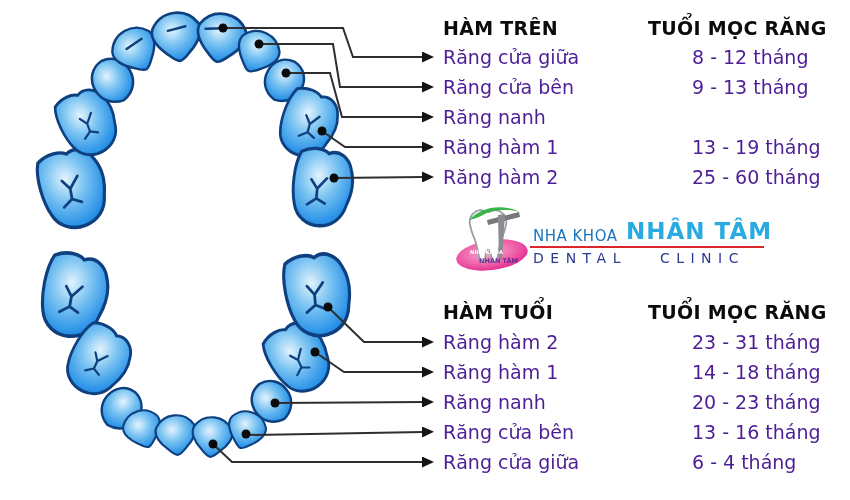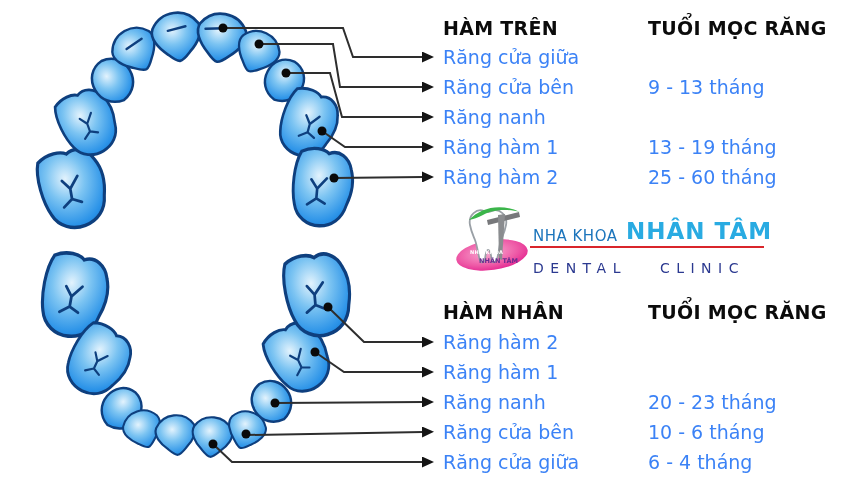--- a/index.html
+++ b/index.html
@@ -9,35 +9,35 @@
     font-family:"DejaVu Sans","Liberation Sans",sans-serif;
   }
   svg{position:absolute;display:block;}
   .diagram-upper{left:0;top:0;}
   .diagram-lower{left:0;top:250px;}
   .logo-mark{left:453px;top:203px;}
 
   .tbl-hdr{position:absolute;left:443px;display:flex;font-size:19px;font-weight:bold;
     color:#0b0b0b;letter-spacing:.3px;line-height:26px;height:26px;white-space:nowrap;}
   .hdr-label{width:205px;}
-  .tbl-row{position:absolute;left:443px;display:flex;font-size:19px;color:#3b82f6;
-    height:30px;line-height:30px;white-space:nowrap;}
+  .tbl-row{position:absolute;left:443px;display:flex;font-size:19px;color:#4c1d95;
+    height:30px;line-height:30px;white-space:nowrap;gap:44px;}
   .row-label{width:205px;}
 
   .u-hdr{top:15px;}
   .u-r0{top:42px;} .u-r1{top:72px;} .u-r2{top:102px;} .u-r3{top:132px;} .u-r4{top:162px;}
   .l-hdr{top:299px;}
   .l-r0{top:327px;} .l-r1{top:357px;} .l-r2{top:387px;} .l-r3{top:417px;} .l-r4{top:447px;}
 
   .logo-prefix{position:absolute;left:533px;top:227px;font-size:15px;color:#1c75bc;
     letter-spacing:.5px;white-space:nowrap;}
   .logo-name{position:absolute;left:626px;top:218px;font-size:23px;font-weight:bold;
     color:#29abe2;letter-spacing:1px;white-space:nowrap;}
   .logo-underline{position:absolute;left:530px;top:246px;width:234px;height:2px;background:#d9252b;}
-  .logo-sub{position:absolute;left:533px;top:260px;font-size:14px;color:#2b3990;
+  .logo-sub{position:absolute;left:533px;top:250px;font-size:14px;color:#2b3990;
     letter-spacing:6.5px;word-spacing:22px;white-space:nowrap;}
 </style>
 </head>
 <body>
 
 <div class="stage">
 
   <svg class="diagram-upper" width="440" height="232" viewBox="0 0 440 232" xmlns="http://www.w3.org/2000/svg">
     <defs>
       <radialGradient id="tg" cx="42%" cy="35%" r="78%">
@@ -125,54 +125,57 @@
       <circle cx="213" cy="194" r="4.5"></circle>
     </g>
   </svg>
 
   <div class="tbl-hdr u-hdr">
     <span class="hdr-label">HÀM TRÊN</span>
     <span>TUỔI MỌC RĂNG</span>
   </div>
   <div class="tbl-row u-r0">
     <span class="row-label">Răng cửa giữa</span>
+    <span>8 - 12 tháng</span>
   </div>
   <div class="tbl-row u-r1">
     <span class="row-label">Răng cửa bên</span>
     <span>9 - 13 tháng</span>
   </div>
   <div class="tbl-row u-r2">
     <span class="row-label">Răng nanh</span>
   </div>
   <div class="tbl-row u-r3">
     <span class="row-label">Răng hàm 1</span>
     <span>13 - 19 tháng</span>
   </div>
   <div class="tbl-row u-r4">
     <span class="row-label">Răng hàm 2</span>
     <span>25 - 60 tháng</span>
   </div>
 
   <div class="tbl-hdr l-hdr">
-    <span class="hdr-label">HÀM NHÂN</span>
+    <span class="hdr-label">HÀM TUỔI</span>
     <span>TUỔI MỌC RĂNG</span>
   </div>
   <div class="tbl-row l-r0">
     <span class="row-label">Răng hàm 2</span>
+    <span>23 - 31 tháng</span>
   </div>
   <div class="tbl-row l-r1">
     <span class="row-label">Răng hàm 1</span>
+    <span>14 - 18 tháng</span>
   </div>
   <div class="tbl-row l-r2">
     <span class="row-label">Răng nanh</span>
     <span>20 - 23 tháng</span>
   </div>
   <div class="tbl-row l-r3">
     <span class="row-label">Răng cửa bên</span>
-    <span>10 - 6 tháng</span>
+    <span>13 - 16 tháng</span>
   </div>
   <div class="tbl-row l-r4">
     <span class="row-label">Răng cửa giữa</span>
     <span>6 - 4 tháng</span>
   </div>
 
   <svg class="logo-mark" width="82" height="75" viewBox="0 0 82 75" xmlns="http://www.w3.org/2000/svg">
     <defs>
       <radialGradient id="pg" cx="45%" cy="40%" r="70%">
         <stop offset="0%" stop-color="#f9aed3"></stop>

